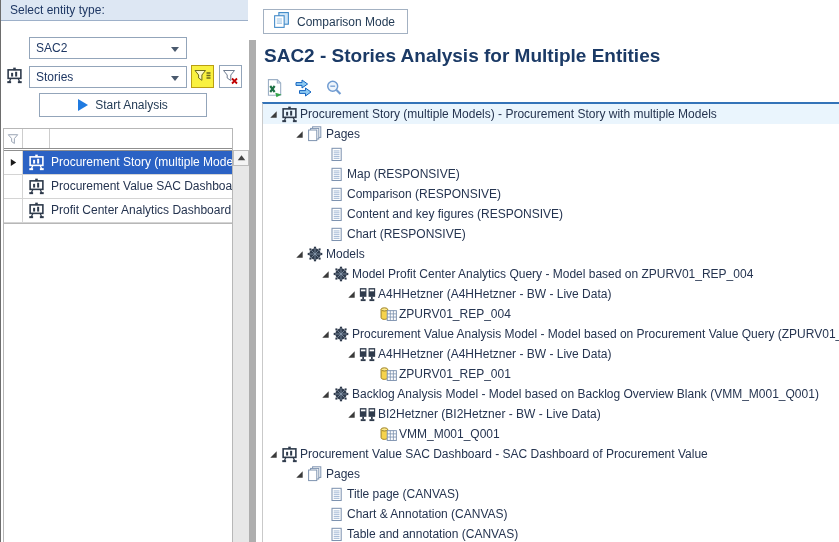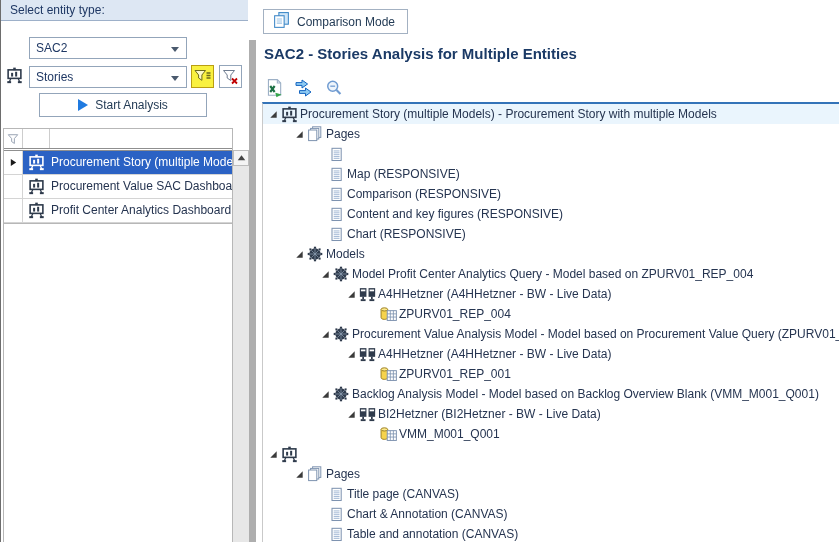--- a/index.html
+++ b/index.html
@@ -35,21 +35,21 @@
   .grid-row.selected .ic,.grid-row.selected .lbl{background:#2b62c4;color:#fff;}
   .grid-rows{border-bottom:1px solid #b7b7b7;}
   
   .vscroll{position:absolute;left:232px;top:150px;width:16px;bottom:0;background:#e7e7e7;}
   .vscroll .up{height:16px;background:#f4f4f4;border:1px solid #bcbcbc;box-sizing:border-box;display:flex;align-items:center;justify-content:center;cursor:pointer;}
   .splitter{position:absolute;left:248px;top:40px;width:7px;bottom:0;background:#aeaeae;cursor:col-resize;}
   
   .right-panel{position:absolute;left:262px;top:0;right:0;bottom:0;background:#fff;}
   .cmp-btn{position:absolute;left:1px;top:9px;height:25px;background:#fff;border:1px solid #a3b1c2;box-sizing:border-box;
            display:inline-flex;align-items:center;gap:6px;padding:0 12px 0 8px;color:#233b55;cursor:pointer;}
-  .page-title{position:absolute;left:2px;top:45px;font-size:15px;font-weight:bold;color:#1b3a66;}
+  .page-title{position:absolute;left:2px;top:45px;font-size:19px;font-weight:bold;color:#1b3a66;}
   .toolbar{position:absolute;left:2px;top:78px;display:flex;gap:10px;align-items:center;}
   .tb-ic{width:20px;height:20px;display:flex;align-items:center;justify-content:center;cursor:pointer;}
   .tree{position:absolute;left:0;right:0;top:102px;bottom:0;border-top:2px solid #3373b8;border-left:1px solid #c9c9c9;overflow:hidden;background:#fff;}
   .tree-row{height:20px;display:flex;align-items:center;white-space:nowrap;cursor:default;}
   .tree-row.hl{background:#eaf5fd;}
   .tree-row .exp{width:14px;display:flex;align-items:center;justify-content:center;flex:none;cursor:pointer;}
   .tree-row .spc{width:9px;flex:none;}
   .tree-row .tic{width:18px;display:flex;align-items:center;justify-content:center;flex:none;}
   .tree-row .tlbl{margin-left:2px;color:#253450;}
 </style>
@@ -503,20 +503,21 @@
             <svg width="17" height="17" viewBox="0 0 16 16">
     <rect x="6.8" y="0.6" width="2.4" height="2.4" fill="#2f3b4c"></rect>
     <rect x="2" y="2.7" width="12" height="8" fill="none" stroke="#2f3b4c" stroke-width="1.5"></rect>
     <rect x="4.8" y="5.5" width="1.9" height="3.5" fill="#2f3b4c"></rect>
     <rect x="8.6" y="4.5" width="1.9" height="4.5" fill="#2f3b4c"></rect>
     <path d="M4.6 10.7 L3 14.4 M11.4 10.7 L13 14.4" stroke="#2f3b4c" stroke-width="1.2"></path>
     <rect x="1.2" y="13.3" width="3.6" height="1.9" fill="#2f3b4c"></rect>
     <rect x="11.2" y="13.3" width="3.6" height="1.9" fill="#2f3b4c"></rect>
             </svg>
           </span>
+          <span class="tlbl">Procurement Value SAC Dashboard - SAC Dashboard of Procurement Value</span>
         </div>
         <div class="tree-row" style="padding-left: 29px;">
           <span class="exp">
             <svg width="11" height="11" viewBox="0 0 12 12">
               <path d="M9.5 2.5v7h-7z" fill="#3b3b3b"></path>
             </svg>
           </span>
           <span class="tic">
             <svg width="16" height="16" viewBox="0 0 16 16">
     <g fill="#fff" stroke="#7e93b0" stroke-width="1">

